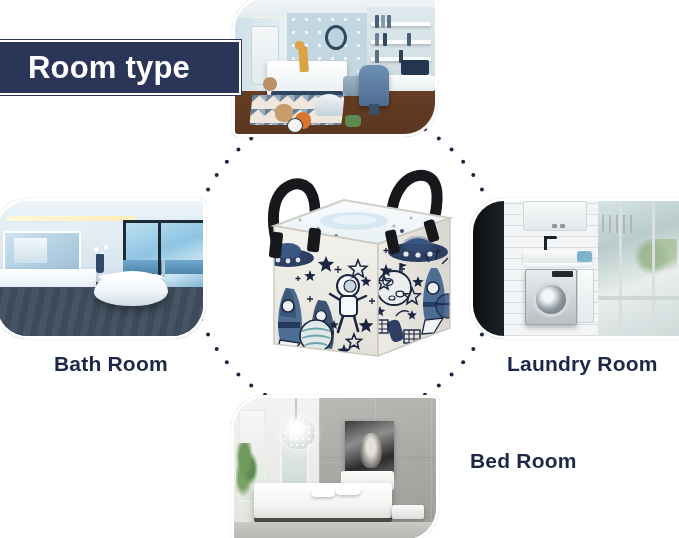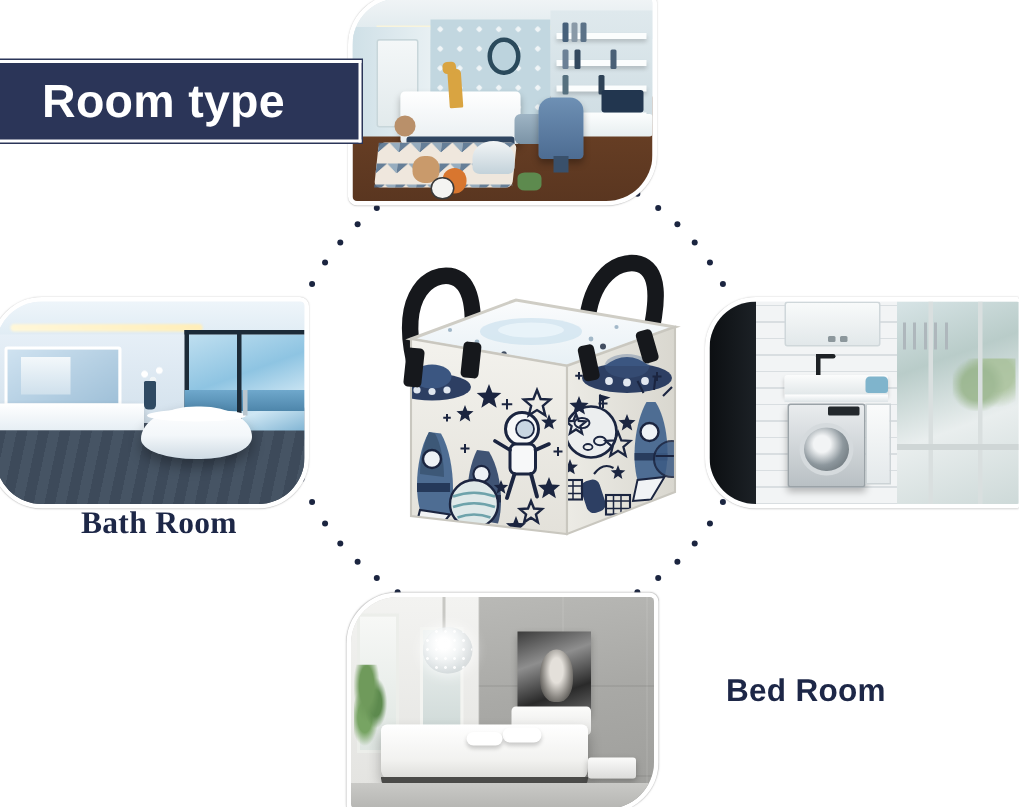--- a/index.html
+++ b/index.html
@@ -80,23 +80,23 @@
   .room-label {
     position: absolute;
     color: #1d2747;
     font-size: 21px;
     font-weight: 600;
     letter-spacing: 0.2px;
     white-space: nowrap;
     z-index: 20;
   }
   .lbl-kids    { left: 478px; top: 69px; }
-  .lbl-bath    { left: 54px;  top: 336px; font-family: Liberation Serif, serif; }
+  .lbl-bath    { left: 54px;  top: 352px; }
   .lbl-laundry { left: 507px; top: 352px; }
-  .lbl-bed     { left: 484px; top: 449px; }
+  .lbl-bed     { left: 470px; top: 449px; }
 
   
 
   
   .kids-scene { position:absolute; inset:0; background:linear-gradient(180deg,#dfe9ee 0%,#cfdde4 48%,#6d4226 49%,#5a3620 100%); }
   .k-ceil   { position:absolute; left:0; top:0; width:100%; height:20%;
               background:linear-gradient(180deg,#f0f4f6,#dde8ec); }
   .k-ceil-line{ position:absolute; left:8%; top:13%; width:78%; height:3px; background:#fdf6d8; opacity:.85; }
   .k-wallL  { position:absolute; left:0; top:14%; width:26%; height:54%;
               background:linear-gradient(90deg,#cfe0e7,#e8f0f3); }
@@ -424,20 +424,21 @@
         <div class="l-counter"></div>
         <div class="l-kettle"></div>
         <div class="l-washer"></div>
         <div class="l-panel"></div>
         <div class="l-drum"></div>
         <div class="l-cabR"></div>
         <div class="l-rack"></div>
       </div>
     </div>
   </div>
+  <div class="room-label lbl-laundry">Laundry Room</div>
 
   <div class="photo-card card-bed">
     <div class="photo-inner">
       <div class="bed-scene">
         <div class="d-wallR"></div>
         <div class="d-wallL"></div>
         <div class="d-winbig"></div>
         <div class="d-win2"></div>
         <div class="d-plant"></div>
         <div class="d-art">

